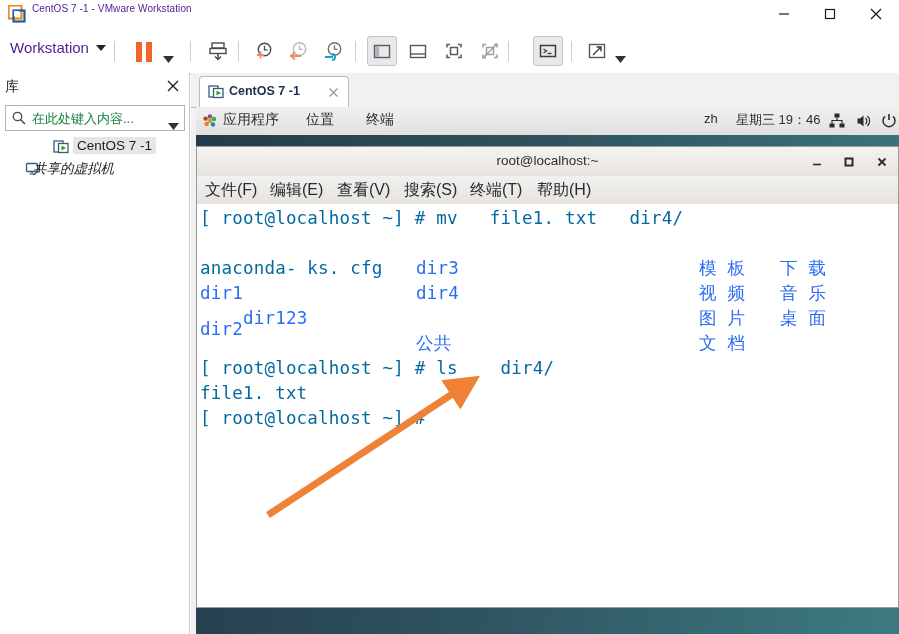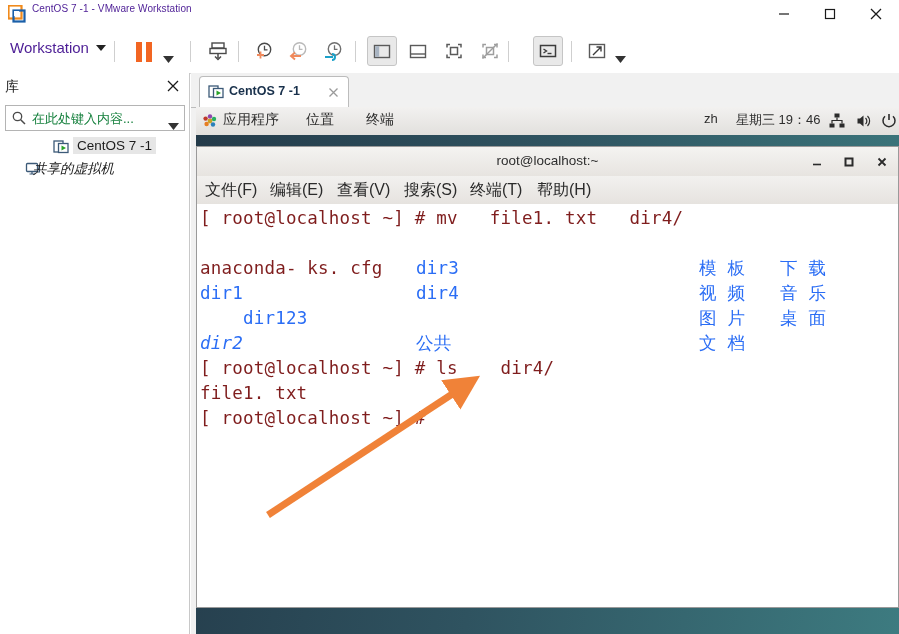--- a/index.html
+++ b/index.html
@@ -160,21 +160,21 @@
     position:absolute;top:4px;font-size:16px;color:#2b2b2b;white-space:nowrap;
   }
 
   .term-body{
     position:absolute;left:0;top:57px;width:701px;height:403px;
     background:#ffffff;overflow:hidden;
   }
   .tline{
     position:absolute;left:3px;
     font-family:"DejaVu Sans Mono","Liberation Mono",monospace;
-    font-size:17.5px;line-height:25px;color:#7f1d1d;white-space:pre;
+    font-size:17.5px;line-height:25px;color:#0369a1;white-space:pre;
     letter-spacing:0.2px;
   }
   .blue{color:#2a6df5;}
 
   
   .arrow{position:absolute;left:191px;top:73px;width:708px;height:561px;pointer-events:none;}
 </style>
 </head>
 <body>
 
@@ -454,21 +454,21 @@
       <span class="tm-item" style="left:340px;">帮助(H)</span>
     </div>
 
     <div class="term-body">
 
       <div class="tline" style="top:2px;">[ root@localhost ~] # mv   file1. txt   dir4/</div>
 
       <div class="tline" style="top:52px;left:3px;">anaconda- ks. cfg</div>
       <div class="tline blue" style="top:77px;left:3px;">dir1</div>
       <div class="tline blue" style="top:102px;left:18px;margin-left:28px;">dir123</div>
-      <div class="tline blue" style="top:127px;left:3px;font-style:italic;">dir2</div>
+      <div class="tline blue" style="top:113px;left:3px;">dir2</div>
 
       <div class="tline blue" style="top:52px;left:219px;">dir3</div>
       <div class="tline blue" style="top:77px;left:219px;">dir4</div>
       <div class="tline blue" style="top:127px;left:219px;">公共</div>
 
       <div class="tline blue" style="top:52px;left:502px;">模 板</div>
       <div class="tline blue" style="top:77px;left:502px;">视 频</div>
       <div class="tline blue" style="top:102px;left:502px;">图 片</div>
       <div class="tline blue" style="top:127px;left:502px;">文 档</div>
 

